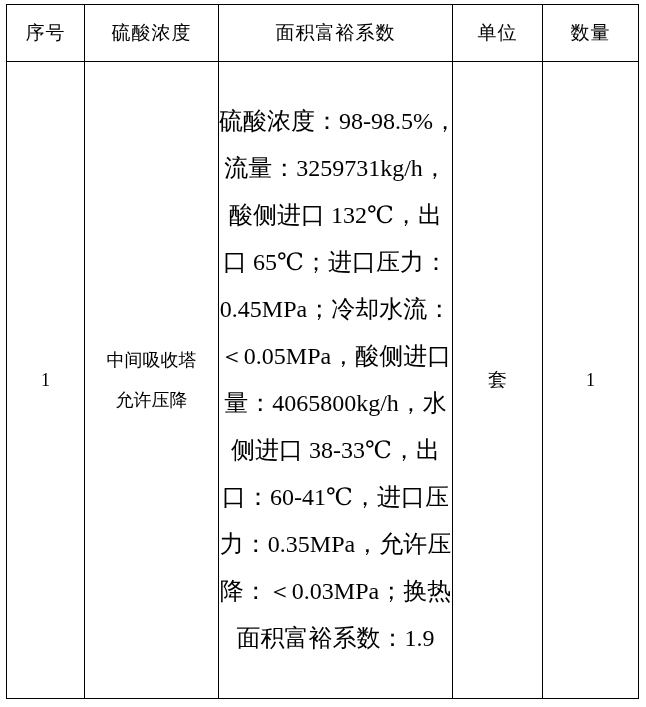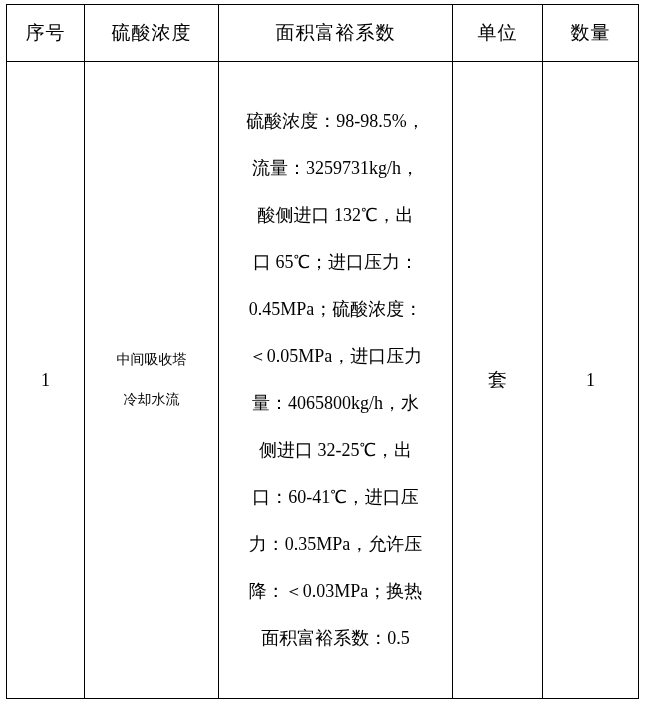--- a/index.html
+++ b/index.html
@@ -42,38 +42,37 @@
 
   thead td {
     height: 56px;
     font-size: 19px;
     letter-spacing: 1px;
   }
   .cell-no {
     font-size: 18px;
   }
   .cell-name {
-    font-size: 14px;
+    font-size: 18px;
     line-height: 40px;
     padding: 0 10px;
   }
   .cell-name .nm-line { display: block; }
   .cell-unit {
     font-size: 19px;
   }
   .cell-qty {
     font-size: 18px;
   }
   .cell-spec {
-    font-size: 18px;
+    font-size: 24px;
     line-height: 47px;
     text-align: left;
     padding: 14px 6px 14px 14px;
     vertical-align: top;
-    font-family: Liberation Serif, serif;
   }
   .cell-spec .sp-line {
     display: block;
     white-space: nowrap;
   }
   .body-row td { height: 636px; }
 </style>
 </head>
 <body>
 
@@ -93,34 +92,34 @@
         <td>面积富裕系数</td>
         <td>单位</td>
         <td>数量</td>
       </tr>
     </thead>
     <tbody>
       <tr class="body-row">
         <td class="cell-no">1</td>
         <td class="cell-name">
           <span class="nm-line">中间吸收塔</span>
-          <span class="nm-line">冷却水流</span>
+          <span class="nm-line">允许压降</span>
         </td>
         <td class="cell-spec">
           <span class="sp-line">硫酸浓度：98-98.5%，</span>
           <span class="sp-line">流量：3259731kg/h，</span>
           <span class="sp-line">酸侧进口 132℃，出</span>
           <span class="sp-line">口 65℃；进口压力：</span>
-          <span class="sp-line">0.45MPa；硫酸浓度：</span>
-          <span class="sp-line">＜0.05MPa，进口压力</span>
+          <span class="sp-line">0.45MPa；冷却水流：</span>
+          <span class="sp-line">＜0.05MPa，酸侧进口</span>
           <span class="sp-line">量：4065800kg/h，水</span>
-          <span class="sp-line">侧进口 32-25℃，出</span>
+          <span class="sp-line">侧进口 38-33℃，出</span>
           <span class="sp-line">口：60-41℃，进口压</span>
           <span class="sp-line">力：0.35MPa，允许压</span>
           <span class="sp-line">降：＜0.03MPa；换热</span>
-          <span class="sp-line">面积富裕系数：0.5</span>
+          <span class="sp-line">面积富裕系数：1.9</span>
         </td>
         <td class="cell-unit">套</td>
         <td class="cell-qty">1</td>
       </tr>
     </tbody>
   </table>
 </div>
 
 </body></html>

